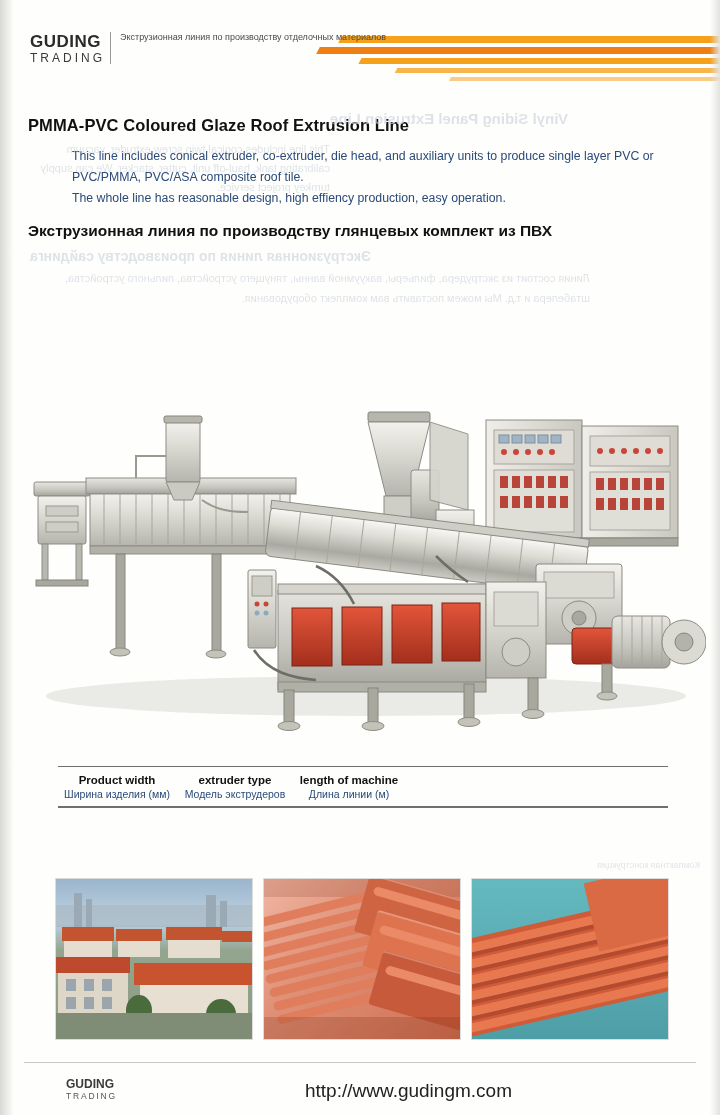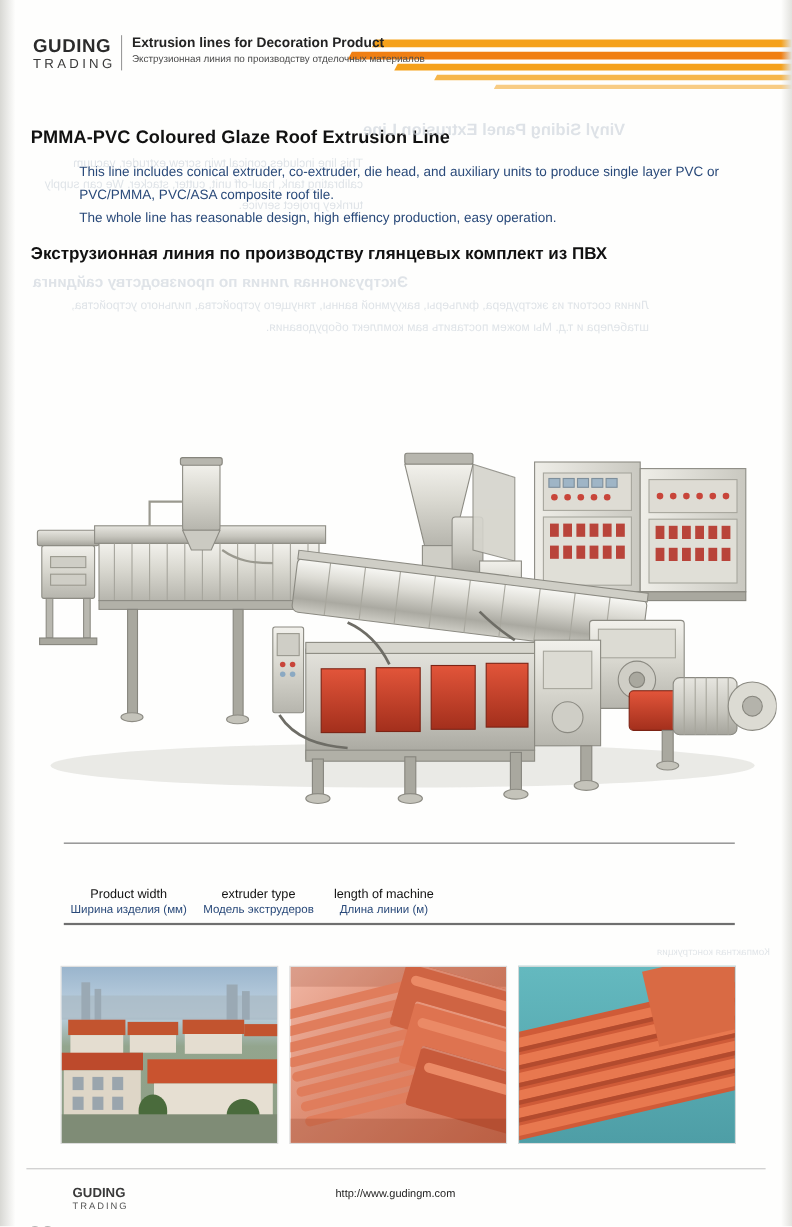--- a/index.html
+++ b/index.html
@@ -219,25 +219,24 @@
     box-sizing: border-box;
     padding: 0 2px;
   }
   .c0 { width: 118px; }
   .c1 { width: 130px; }
   .c2 { width: 118px; }
   .c3 { width: 134px; }
   .c4 { width: 110px; }
   .hdr-en {
     font-size: 11.5px;
-    font-weight: normal;
+    font-weight: bold;
     color: #111;
     padding-top: 7px;
     padding-bottom: 2px;
-    margin-top: 33px;
   }
   .hdr-ru {
     font-size: 10.5px;
     color: #2a4a7a;
     padding-bottom: 6px;
   }
   .val {
     font-size: 10.5px;
     color: #1a1a1a;
     padding-top: 10px;
@@ -315,21 +314,21 @@
   }
   .footer-brand .fb1 {
     font-size: 12px; font-weight: bold; color: #3a3a3a; line-height: 13px;
   }
   .footer-brand .fb2 {
     font-size: 8.5px; letter-spacing: 1.8px; color: #555; line-height: 11px;
   }
   .footer-url {
     position: absolute;
     left: 305px; top: 10px;
-    font-size: 10px;
+    font-size: 19px;
     color: #222;
   }
 </style>
 </head>
 <body>
 
 <div class="page">
 
   <div class="ghost ghost-title">Vinyl Siding Panel Extrusion Line</div>
   <div class="ghost ghost-block-1">This line includes conical twin screw extruder, vacuum calibrating tank, haul-off unit, cutter, stacker. We can supply turnkey project service.</div>
@@ -345,21 +344,20 @@
       <div class="stripe s3"></div>
       <div class="stripe s4"></div>
       <div class="stripe s5"></div>
     </div>
     <div class="brand">
       <div class="brand-main">GUDING</div>
       <div class="brand-sub">TRADING</div>
     </div>
     <div class="brand-divider"></div>
     <div class="header-titles">
-      <div class="header-title-en">Extrusion lines for Decoration Product</div>
       <div class="header-title-ru">Экструзионная линия по производству отделочных материалов</div>
     </div>
   </div>
 
   <div class="headline-en">PMMA-PVC Coloured Glaze Roof Extrusion Line</div>
   <div class="para-en" style="white-space:pre-line;">This line includes conical extruder, co-extruder, die head, and auxiliary units to produce single layer PVC or PVC/PMMA, PVC/ASA composite roof tile.
 The whole line has reasonable design, high effiency production, easy operation.</div>
   <div class="headline-ru">Экструзионная линия по производству глянцевых комплект из ПВХ</div>
 
   <div class="machine-area">

